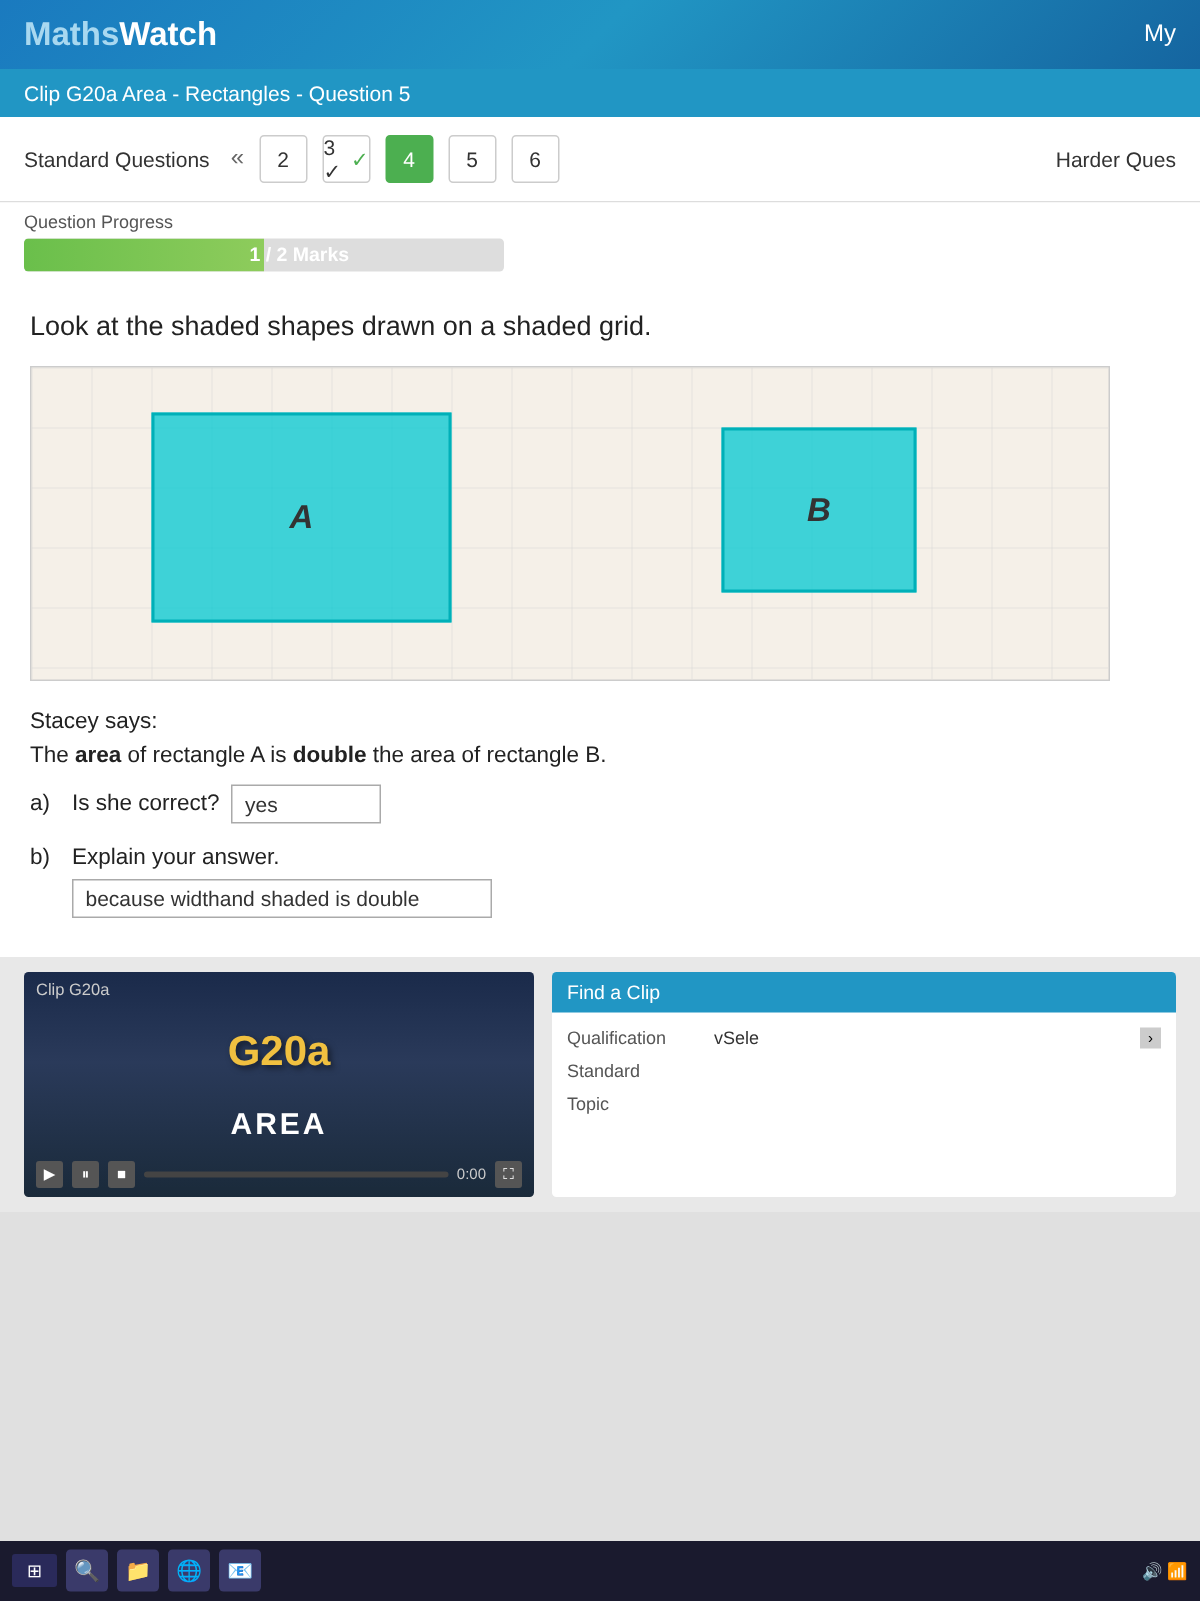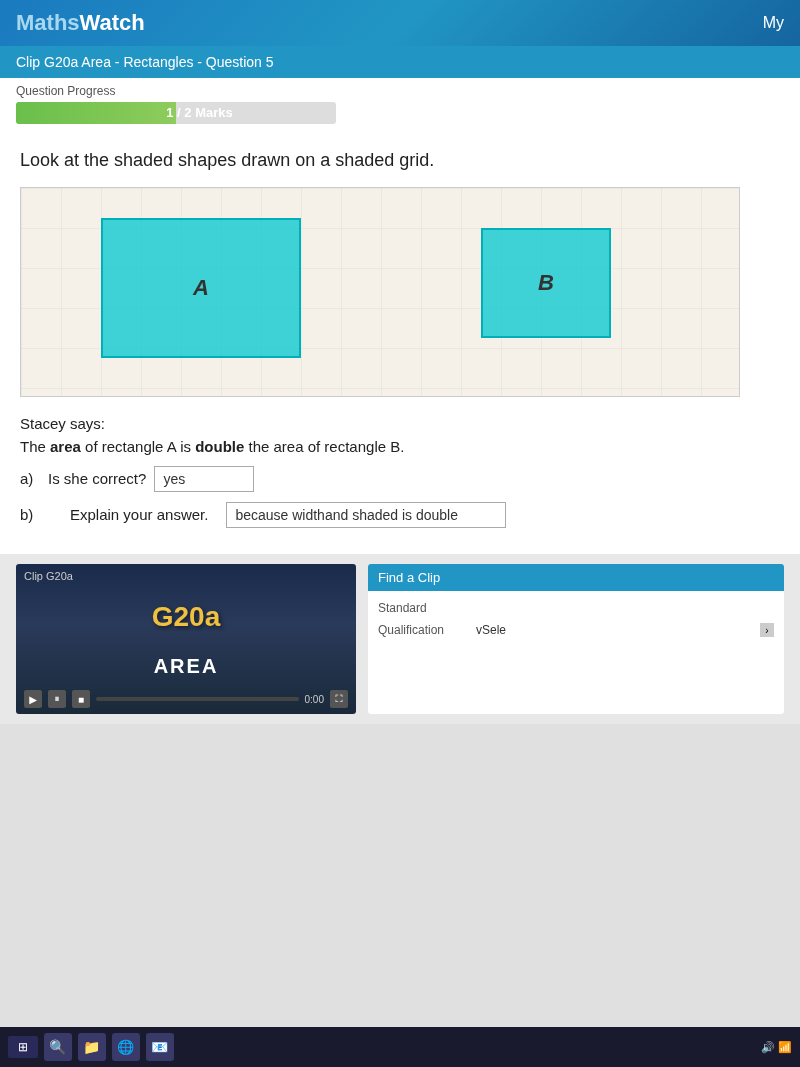--- a/index.html
+++ b/index.html
@@ -401,20 +401,30 @@
   </div>
   <div class="header-my">My</div>
 </div>
 
 <div class="breadcrumb-bar">
   <span>Clip G20a Area - Rectangles - Question 5</span>
 </div>
 
 <div class="main-content">
 
+  <div class="questions-nav">
+    <span class="questions-label">Standard Questions</span>
+    <span class="nav-chevron">«</span>
+    <div class="nav-num">2</div>
+    <div class="nav-num checked">3 ✓</div>
+    <div class="nav-num active">4</div>
+    <div class="nav-num">5</div>
+    <div class="nav-num">6</div>
+    <div class="harder-ques">Harder Ques</div>
+  </div>
 
   <div class="progress-section">
     <div class="progress-label">Question Progress</div>
     <div class="progress-bar-outer">
       <div class="progress-bar-inner"></div>
       <div class="progress-text">1 / 2 Marks</div>
     </div>
   </div>
 
   <div class="question-body">
@@ -450,21 +460,21 @@
     <div class="qa-section">
 
       <div class="qa-row">
         <span class="qa-letter">a)</span>
         <span class="qa-question">Is she correct?</span>
         <div class="qa-answer-box">yes</div>
       </div>
 
       <div class="qa-row">
         <span class="qa-letter">b)</span>
-        <div style="display:flex; flex-direction:row; gap:18px;margin-left:22px;">
+        <div style="display:flex; flex-direction:column; gap:6px;">
           <span class="qa-question">Explain your answer.</span>
           <div class="qa-answer-long">because widthand shaded is double</div>
         </div>
       </div>
     </div>
 
   </div>
 
   <div class="bottom-section">
 
@@ -481,26 +491,29 @@
         <div class="video-progress"></div>
         <div class="video-time">0:00</div>
         <div class="video-ctrl-btn">⛶</div>
       </div>
     </div>
 
     <div class="find-clip-panel">
       <div class="find-clip-header">Find a Clip</div>
       <div class="find-clip-body">
         <div class="find-clip-row">
+          <span class="find-clip-row-label">Qualification</span>
+          <span class="find-clip-row-value">vSele</span>
+          <div style="margin-left:auto; width:14px; height:14px; background:#ccc; display:flex;align-items:center;justify-content:center;font-size:10px;cursor:pointer;">›</div>
+        </div>
+        <div class="find-clip-row">
           <span class="find-clip-row-label">Standard</span>
         </div>
         <div class="find-clip-row">
-          <span class="find-clip-row-label">Qualification</span>
-          <span class="find-clip-row-value">vSele</span>
-          <div style="margin-left:auto; width:14px; height:14px; background:#ccc; display:flex;align-items:center;justify-content:center;font-size:10px;cursor:pointer;">›</div>
+          <span class="find-clip-row-label">Topic</span>
         </div>
       </div>
     </div>
 
   </div>
 
 </div>
 
 <div class="taskbar">
   <div class="taskbar-start">⊞</div>

